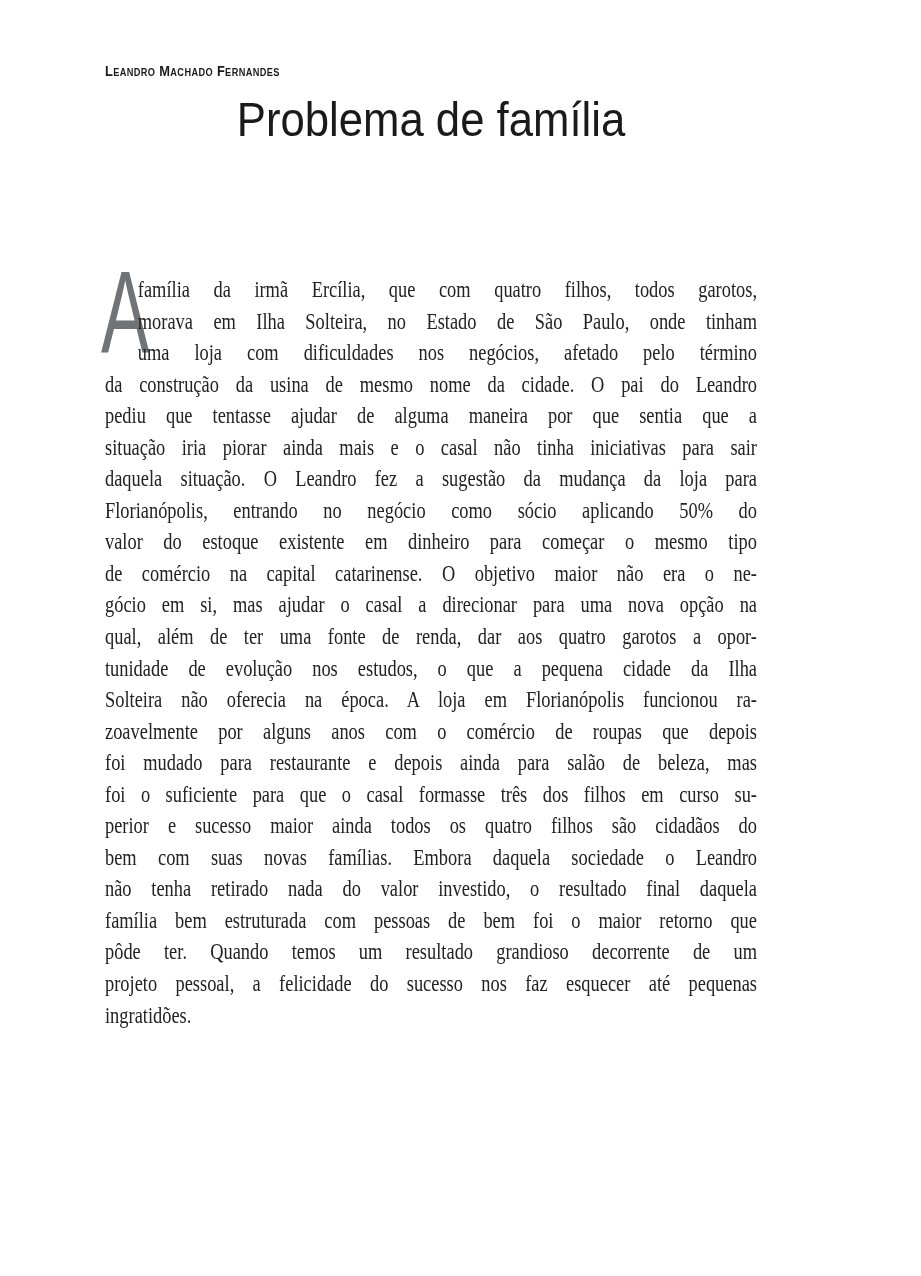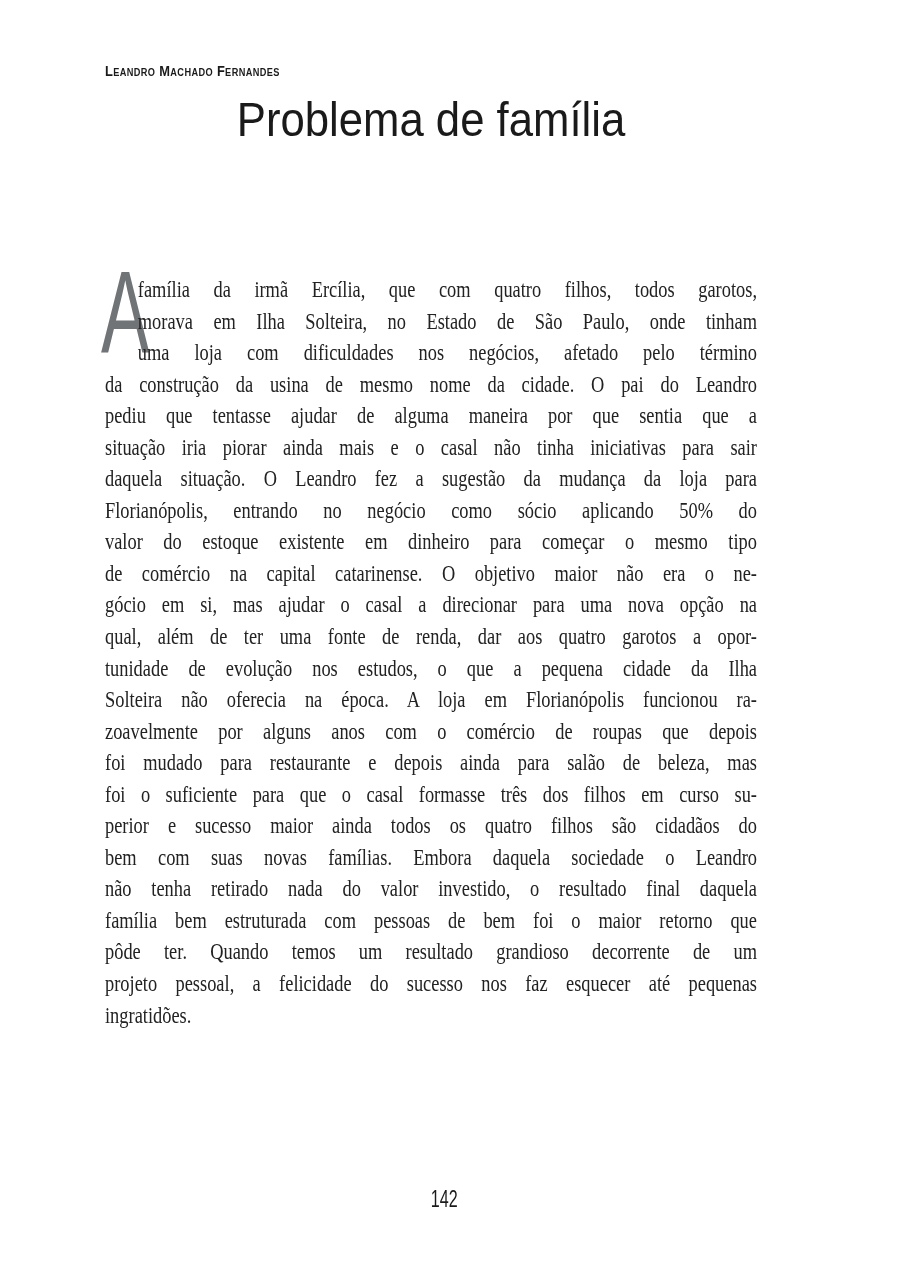--- a/index.html
+++ b/index.html
@@ -128,17 +128,14 @@
       <div class="body-line">foi o suficiente para que o casal formasse três dos filhos em curso su-</div>
       <div class="body-line">perior e sucesso maior ainda todos os quatro filhos são cidadãos do</div>
       <div class="body-line">bem com suas novas famílias. Embora daquela sociedade o Leandro</div>
       <div class="body-line">não tenha retirado nada do valor investido, o resultado final daquela</div>
       <div class="body-line">família bem estruturada com pessoas de bem foi o maior retorno que</div>
       <div class="body-line">pôde ter. Quando temos um resultado grandioso decorrente de um</div>
       <div class="body-line">projeto pessoal, a felicidade do sucesso nos faz esquecer até pequenas</div>
       <div class="body-line last-line">ingratidões.</div>
     </div>
 
-  <div class="page-number-wrap">
-    <span class="page-number">142</span>
-  </div>
 
 </div>
 
 </body></html>

